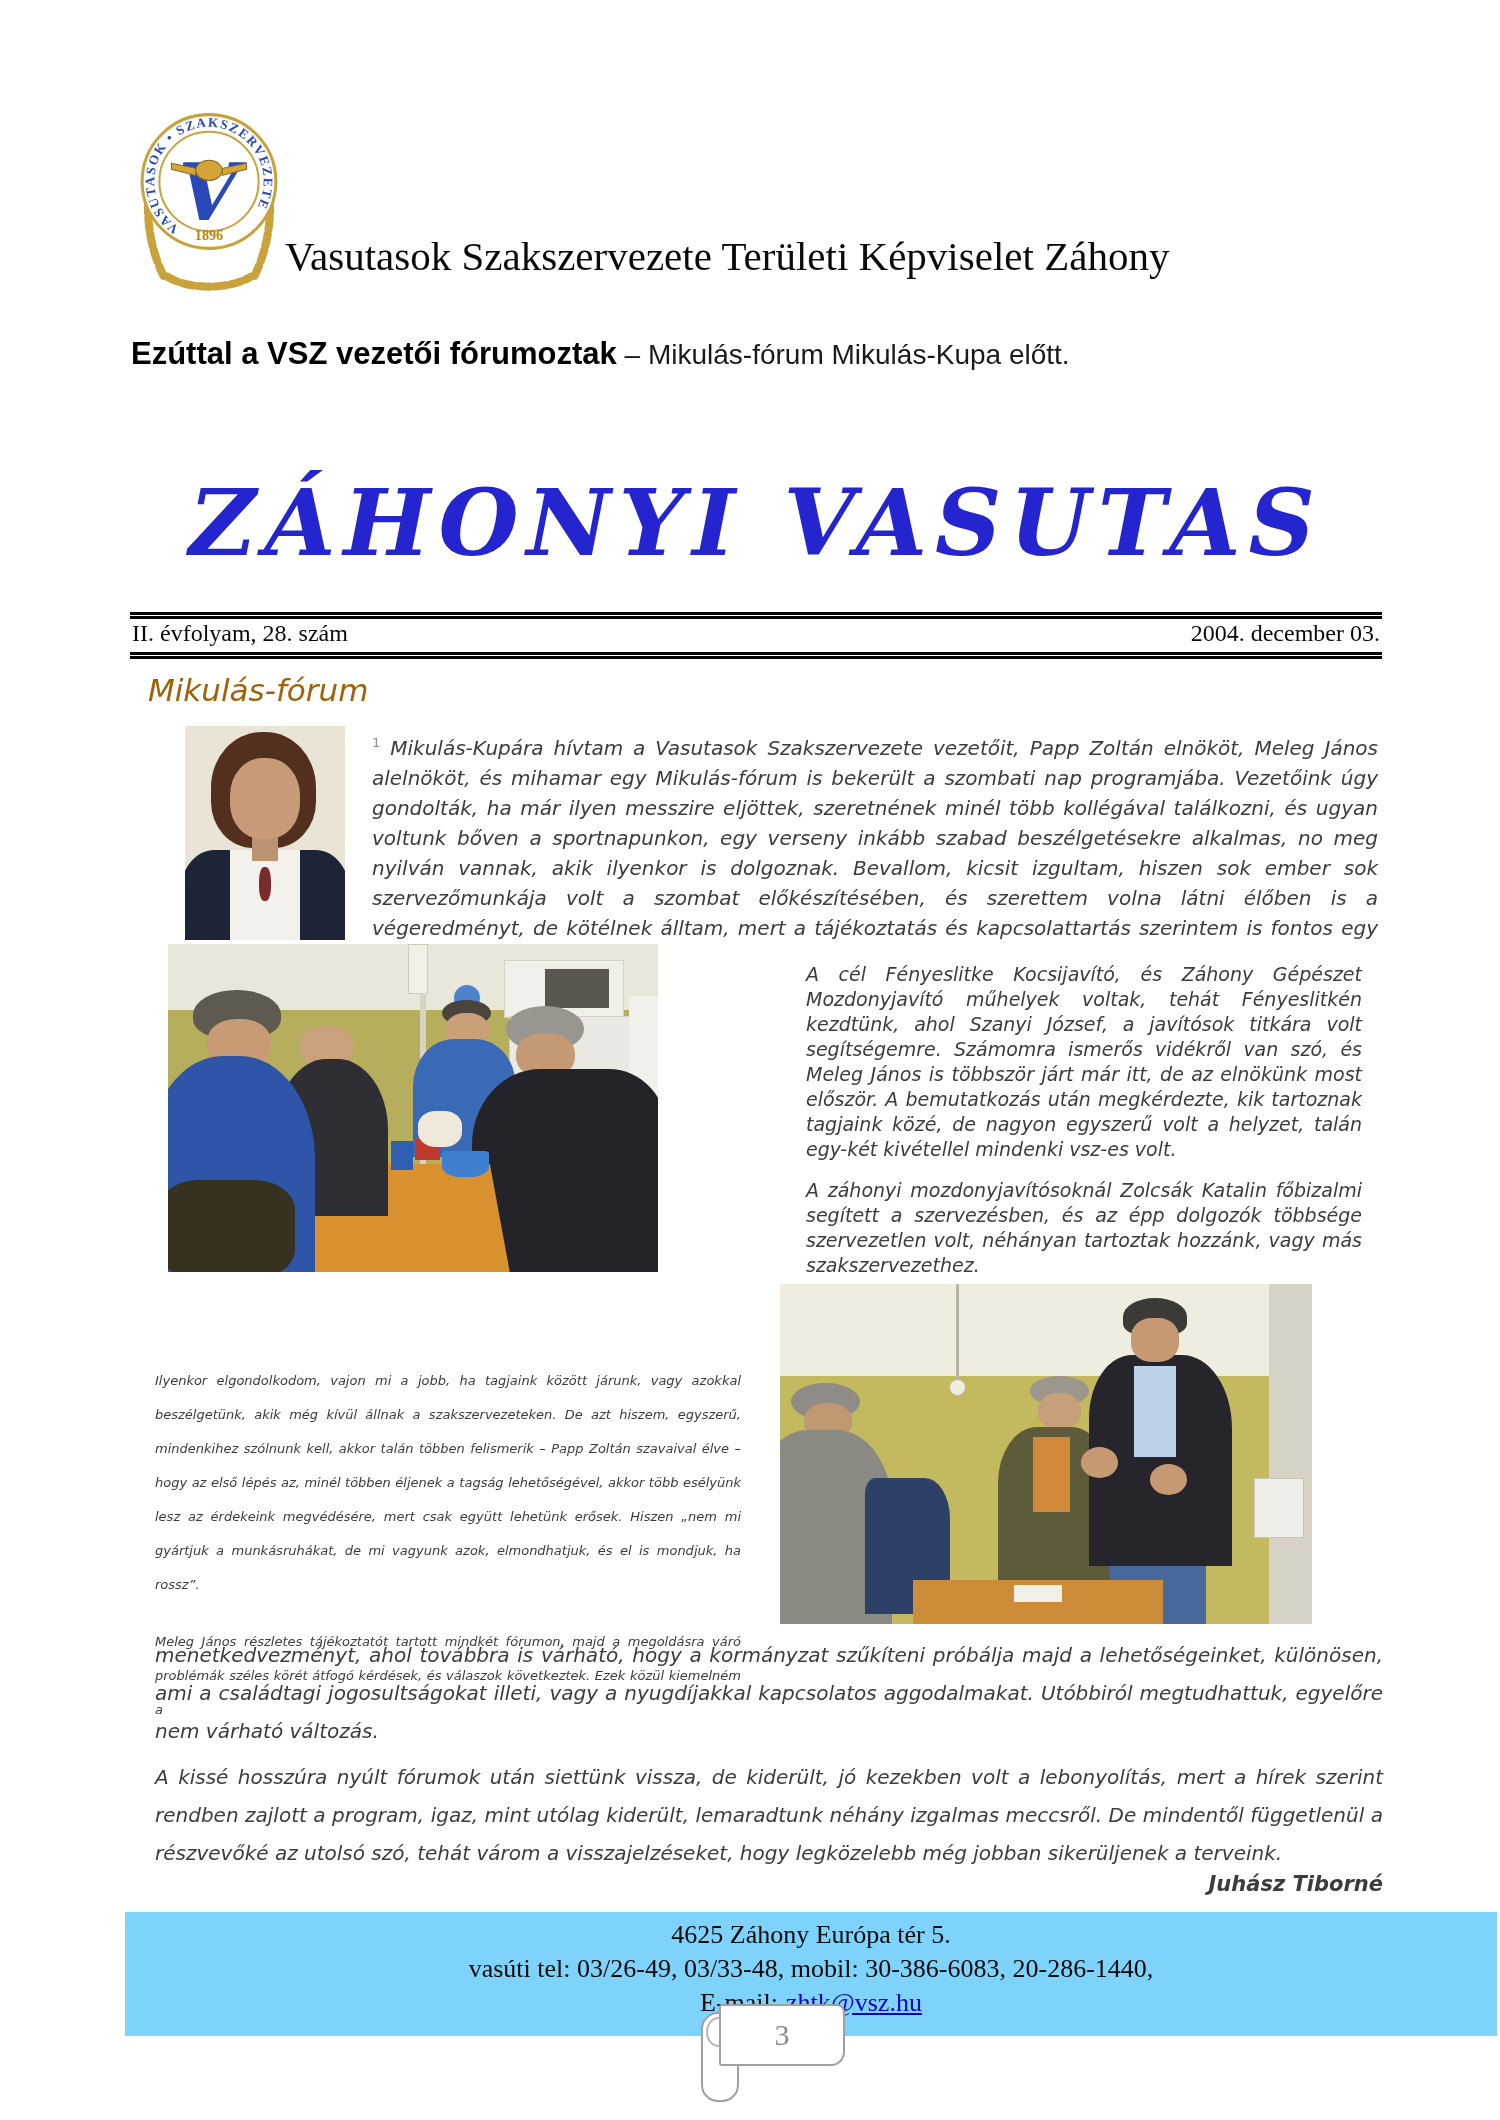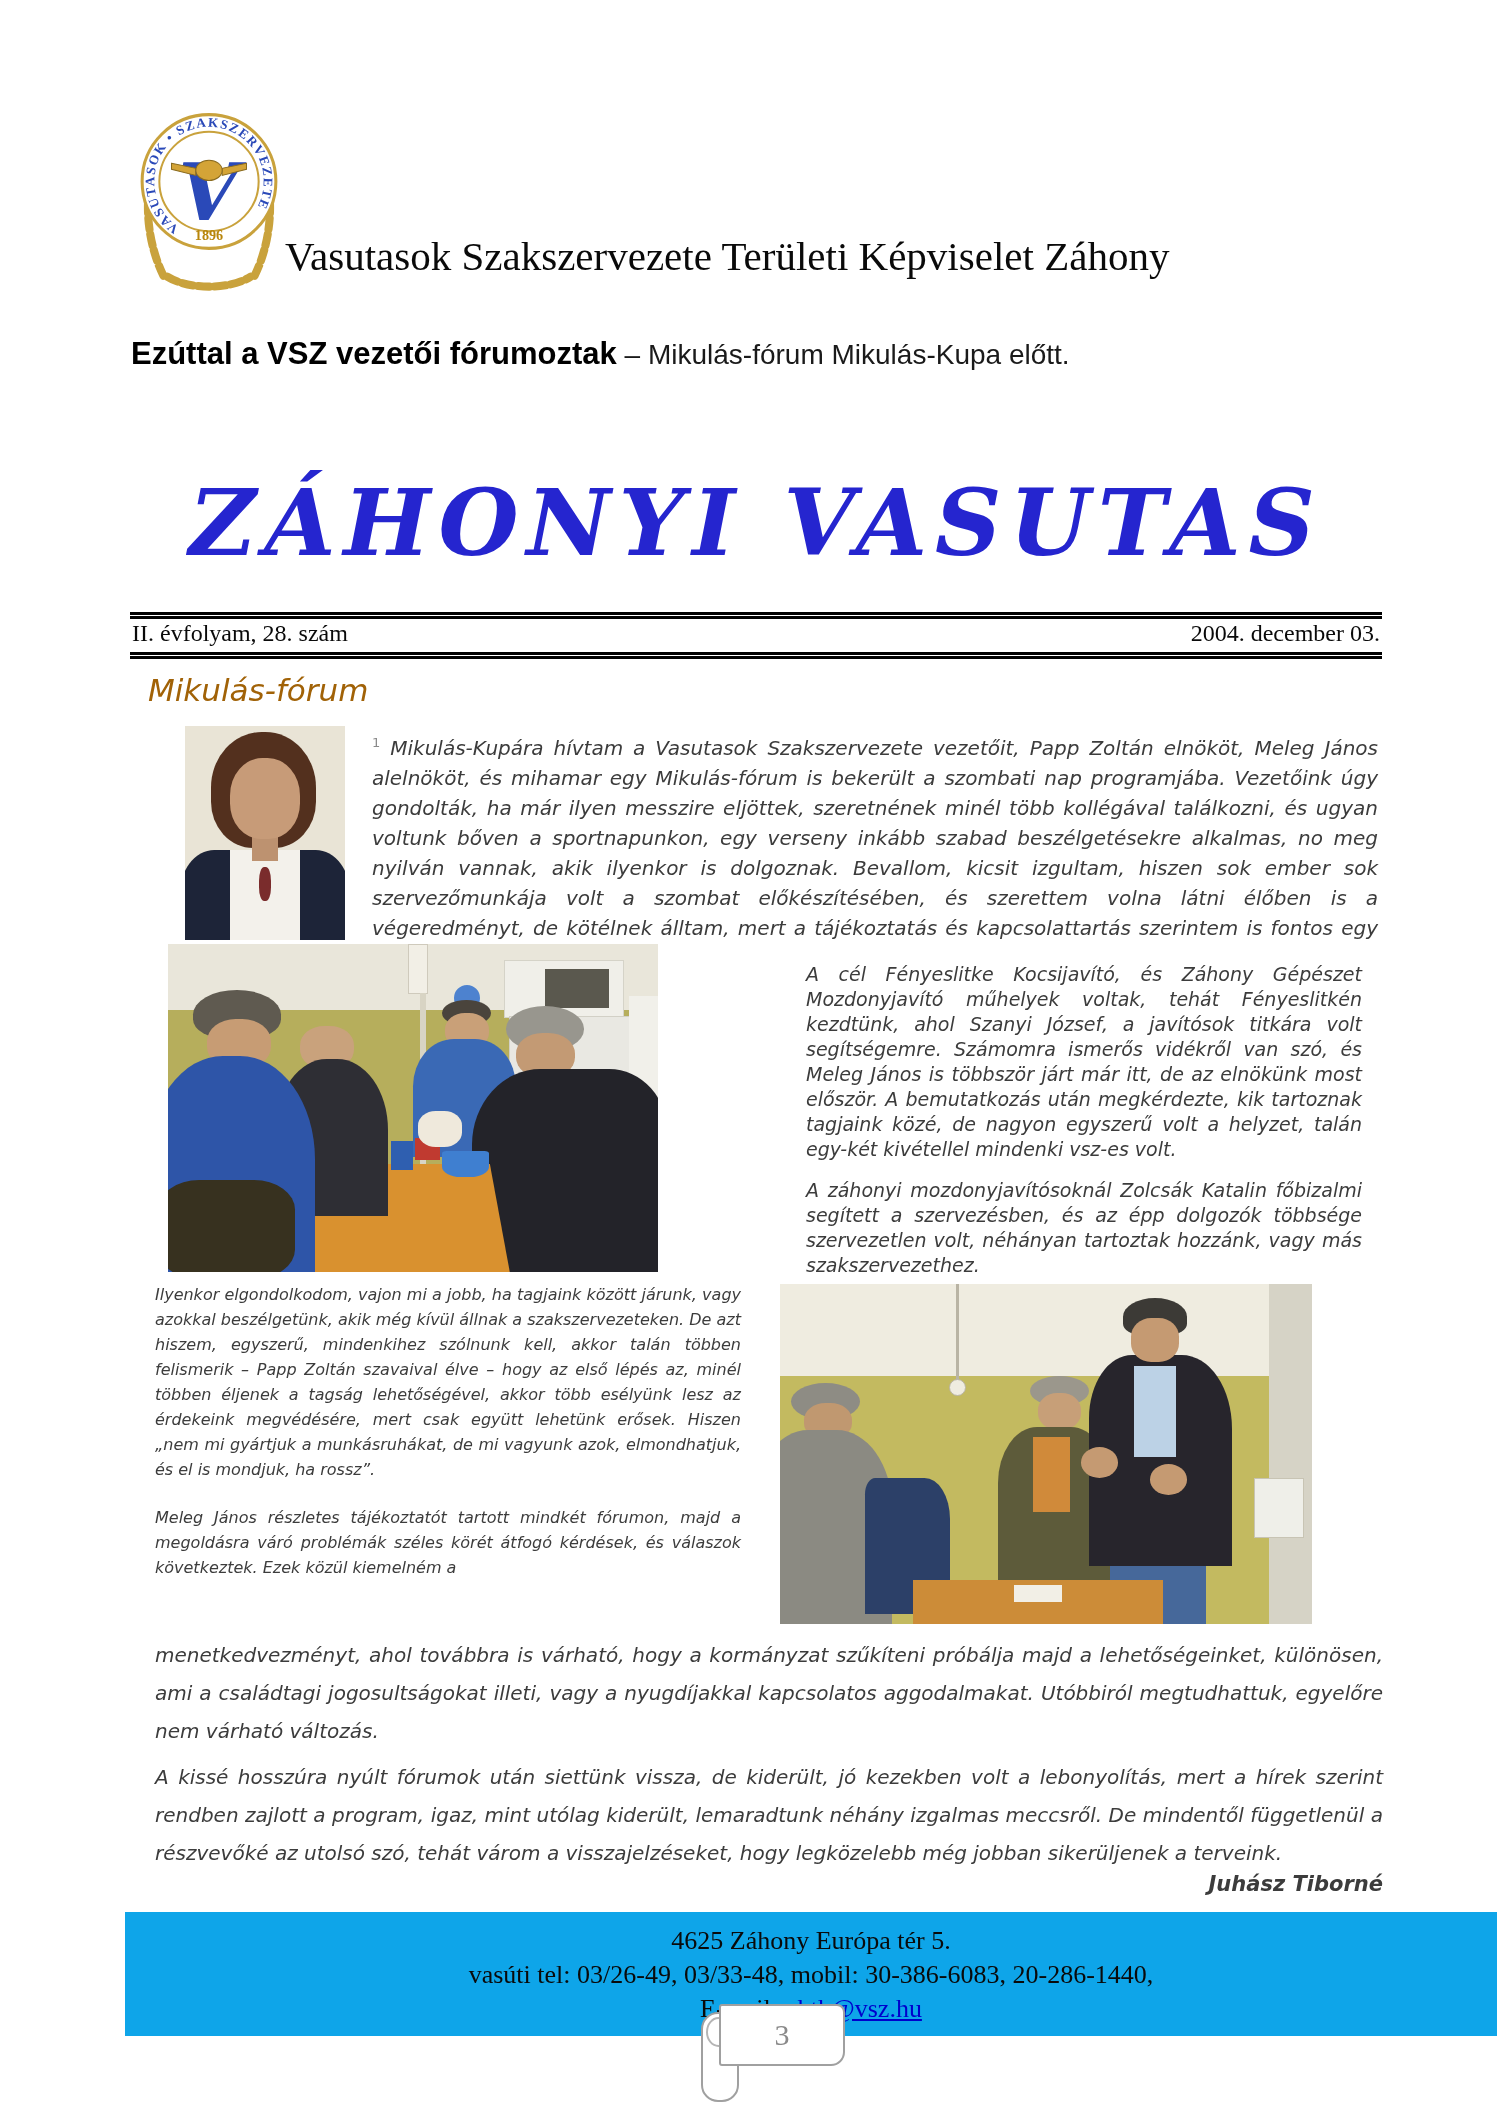--- a/index.html
+++ b/index.html
@@ -36,21 +36,21 @@
 
   
   #sectionTitle{position:absolute;left:148px;top:672px;font-family:"DejaVu Sans",sans-serif;
                 font-style:italic;font-weight:normal;font-size:31px;color:#a16207;}
   .body-txt{font-family:"DejaVu Sans",sans-serif;font-style:italic;color:#3c3c3c;text-align:justify;}
   #lead{position:absolute;left:372px;top:728px;width:1006px;font-size:20px;line-height:30px;}
   #leadMark{font-size:13px;color:#8a8a8a;vertical-align:super;margin-right:10px;font-style:normal;}
   #colright{position:absolute;left:790px;top:946px;width:588px;font-size:19px;line-height:25px;}
   #colright p{margin:16px;}
   #colright p + p{margin-top:15px;}
-  #colleft{position:absolute;left:155px;top:1282px;width:586px;font-size:16px;line-height:25px;}
+  #colleft{position:absolute;left:155px;top:1364px;width:586px;font-size:13px;line-height:34px;}
   #colleft p{margin:0;}
   #colleft p + p{margin-top:23px;}
   #full1{position:absolute;left:155px;top:1636px;width:1228px;font-size:20px;line-height:38px;margin:0;}
   #full2{position:absolute;left:155px;top:1758px;width:1228px;font-size:20px;line-height:38px;margin:0;}
   #signature{position:absolute;left:155px;top:1872px;width:1228px;text-align:right;
              font-family:"DejaVu Sans",sans-serif;font-style:italic;font-weight:600;font-size:21px;color:#3c3c3c;}
 
   
   .photo{position:absolute;overflow:hidden;}
   .photo div{position:absolute;}
@@ -111,22 +111,22 @@
   .p2-m3-face{left:66%;top:10%;width:9%;height:13%;background:#c59a72;border-radius:42%;}
   .p2-m3-body{left:58%;top:21%;width:27%;height:62%;background:#27252c;border-radius:30% 35% 0 0;}
   .p2-m3-shirt{left:66.5%;top:24%;width:8%;height:27%;background:#bcd2e6;}
   .p2-m3-hand1{left:56.5%;top:48%;width:7%;height:9%;background:#c59a72;border-radius:50%;}
   .p2-m3-hand2{left:69.5%;top:53%;width:7%;height:9%;background:#c59a72;border-radius:50%;}
   .p2-m3-legs{left:62%;top:79%;width:18%;height:21%;background:#46689a;}
   .p2-table{left:25%;top:87%;width:47%;height:13%;background:#cc8c38;}
   .p2-paper{left:44%;top:88.5%;width:9%;height:5%;background:#f2efe6;}
 
   
-  #footer{position:absolute;left:125px;top:1912px;width:1372px;height:124px;background:#0ea5e9;
-          text-align:center;padding-top:12px;box-sizing:border-box;}
+  #footer{position:absolute;left:125px;top:1912px;width:1372px;height:124px;background:#7dd3fc;
+          text-align:center;padding-top:6px;box-sizing:border-box;}
   .f-line{font-size:26px;line-height:34px;color:#0a0a0a;}
   .email{color:#0000cc;text-decoration:underline;cursor:pointer;}
   #emailLbl{margin-right:8px;}
 
   #scroll{position:absolute;left:695px;top:2000px;width:160px;height:100px;}
   .scroll-roll{position:absolute;left:6px;top:12px;width:34px;height:86px;border:2px solid #a0a0a0;
                border-radius:17px;background:#fff;}
   .scroll-roll::before{content:"";position:absolute;left:3px;top:3px;width:21px;height:26px;
                border:2px solid #b5b5b5;border-radius:50%;}
   .scroll-body{position:absolute;left:24px;top:4px;width:122px;height:58px;background:#fff;

